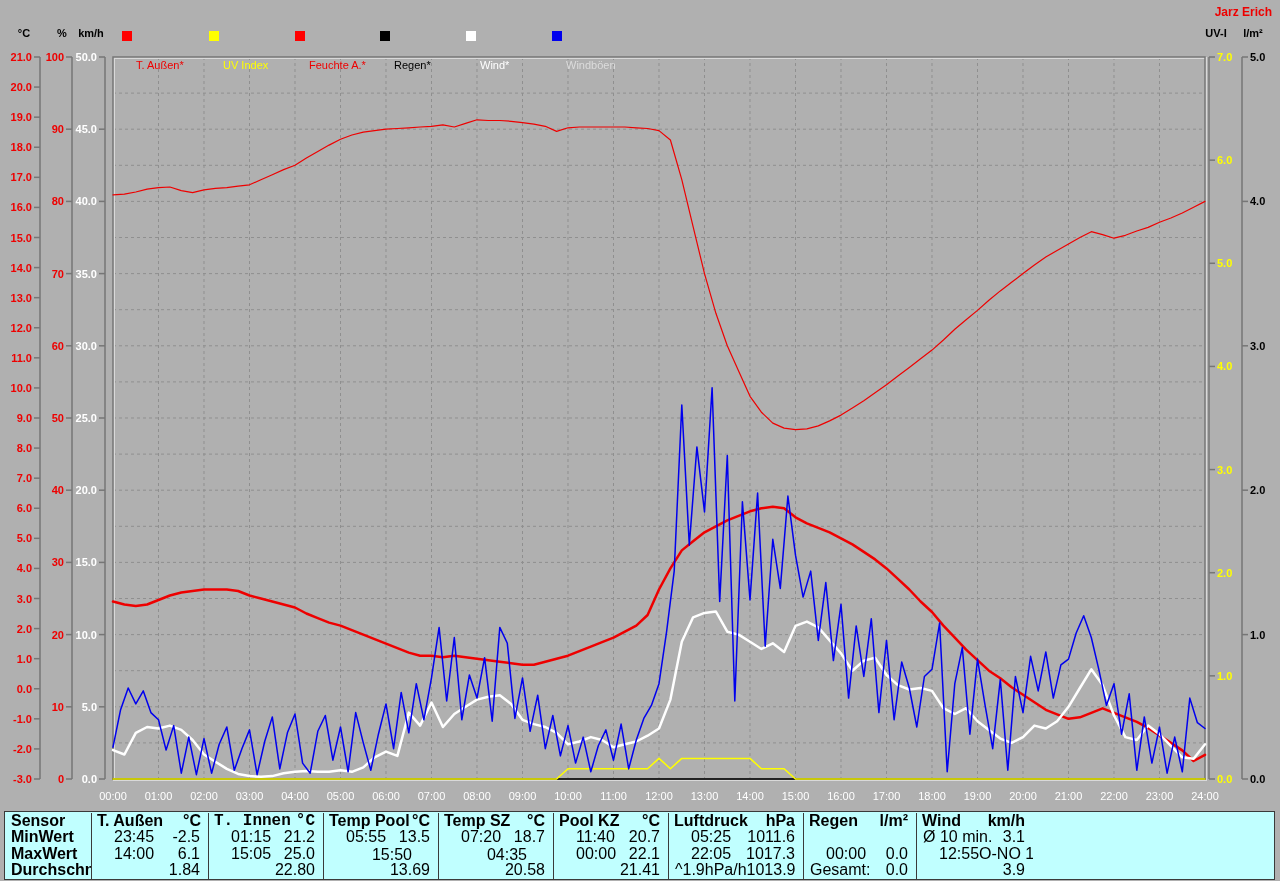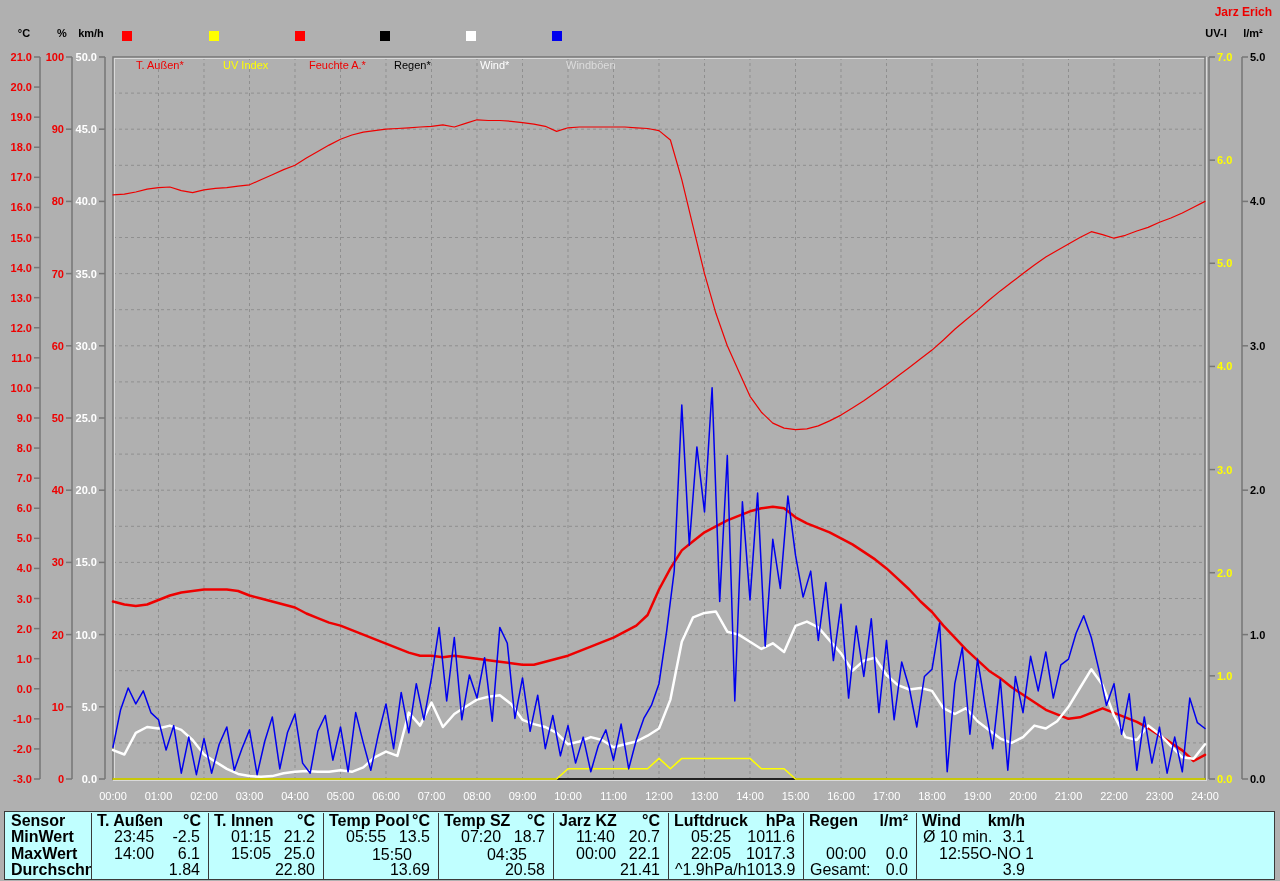--- a/index.html
+++ b/index.html
@@ -298,21 +298,21 @@
         <span class="t-val">-2.5</span>
       </div>
       <div class="t-cell t-sep" style="grid-area: 3 / 2;">
         <span class="t-time">14:00</span>
         <span class="t-val">6.1</span>
       </div>
       <div class="t-cell t-sep" style="grid-area: 4 / 2;">
         <span class="t-time tight"></span>
         <span class="t-val">1.84</span>
       </div>
-      <div class="t-cell t-sep t-bold" style="grid-area: 1 / 3;">
+      <div class="t-cell t-sep t-bold" style="grid-area: 1 / 3; font-family: Liberation Mono, monospace;">
         <span class="t-lbl">T. Innen</span>
         <span class="t-unit">°C</span>
       </div>
       <div class="t-cell t-sep" style="grid-area: 2 / 3;">
         <span class="t-time">01:15</span>
         <span class="t-val">21.2</span>
       </div>
       <div class="t-cell t-sep" style="grid-area: 3 / 3;">
         <span class="t-time">15:05</span>
         <span class="t-val">25.0</span>
@@ -347,21 +347,21 @@
       </div>
       <div class="t-cell t-sep" style="grid-area: 3 / 5; flex-direction: column;">
         <span class="t-time">04:35</span>
         <span class="t-val">22.1</span>
       </div>
       <div class="t-cell t-sep" style="grid-area: 4 / 5;">
         <span class="t-time tight"></span>
         <span class="t-val">20.58</span>
       </div>
       <div class="t-cell t-sep t-bold" style="grid-area: 1 / 6;">
-        <span class="t-lbl">Jarz KZ</span>
+        <span class="t-lbl">Pool KZ</span>
         <span class="t-unit">°C</span>
       </div>
       <div class="t-cell t-sep" style="grid-area: 2 / 6;">
         <span class="t-time">11:40</span>
         <span class="t-val">20.7</span>
       </div>
       <div class="t-cell t-sep" style="grid-area: 3 / 6;">
         <span class="t-time">00:00</span>
         <span class="t-val">22.1</span>
       </div>

